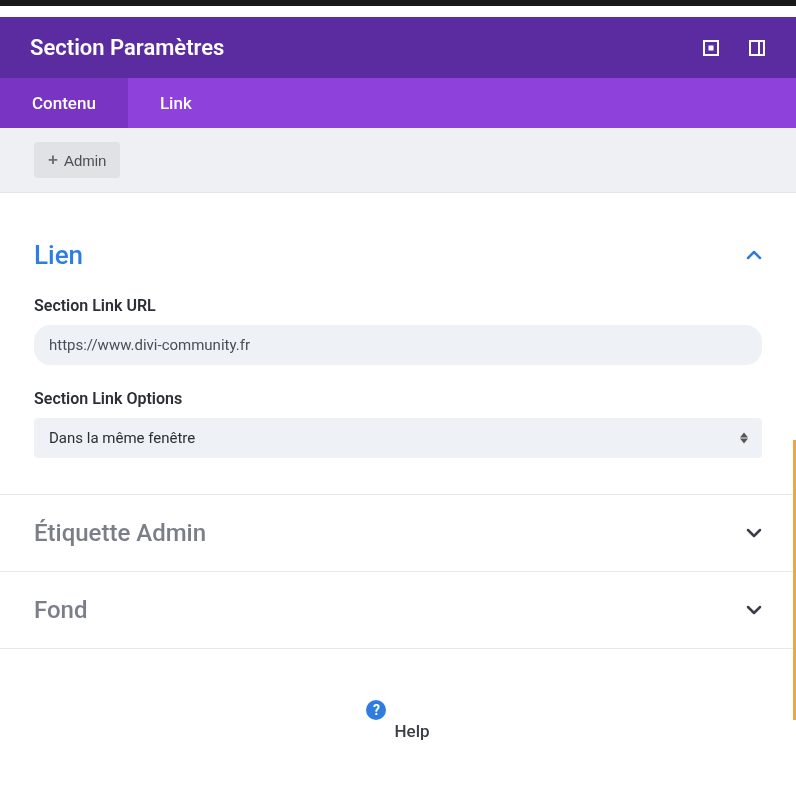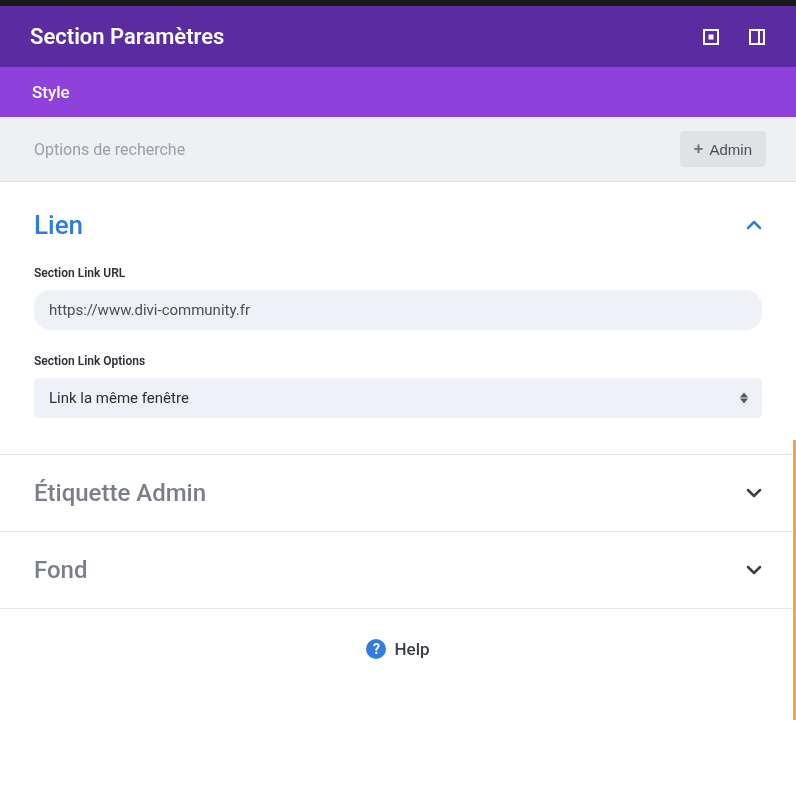--- a/index.html
+++ b/index.html
@@ -18,20 +18,21 @@
   }
   .header {
     background: #5b2ca0;
     background: linear-gradient(#5e2ea8, #5a2a9c);
     background: #5b2ca0;
     color: #fff;
     padding: 18px 30px;
     display: flex;
     align-items: center;
     justify-content: space-between;
+    margin-top: 11px;
   }
   .header-title {
     font-size: 22px;
     font-weight: 600;
     color: #fff;
   }
   .header-icons {
     display: flex;
     gap: 28px;
     align-items: center;
@@ -87,37 +88,38 @@
     font-size: 17px;
     font-weight: 600;
     color: #6a6e78;
   }
   .content {
     padding: 0;
   }
   .section-open {
     padding: 28px 34px 36px 34px;
     border-bottom: 1px solid #e6e8ec;
+    margin-top: 19px;
   }
   .section-open-header {
     display: flex;
     align-items: center;
     justify-content: space-between;
     margin-bottom: 26px;
   }
   .section-open-title {
     color: #2f7de1;
     color: #2e7ee2;
     font-size: 26px;
     font-weight: 500;
   }
   .chevron-up svg, .chevron-down svg { display:block; }
   .field-group { margin-bottom: 24px; }
   .field-label {
-    font-size: 12px;
+    font-size: 16px;
     font-weight: 600;
     color: #2c2f36;
     margin-bottom: 10px;
   }
   .text-input {
     width: 100%;
     background: #eef1f6;
     border: 1px solid #eef1f6;
     border-radius: 16px;
     padding: 10px 14px;
@@ -187,20 +189,21 @@
     align-items: center;
     justify-content: center;
     color: #fff;
     font-size: 14px;
     font-weight: 700;
   }
   .help-text {
     color: #3a3e47;
     font-size: 17px;
     font-weight: 500;
+    margin-top: 42px;
   }
   .right-accent {
     position: absolute;
     right: 0;
     top: 440px;
     width: 3px;
     height: 280px;
     background: #e9a94a;
   }
 </style>
@@ -221,27 +224,29 @@
     <span class="header-icon">
       <svg width="18" height="18" viewBox="0 0 18 18" fill="none" stroke="#fff" stroke-width="2">
         <rect x="2" y="2" width="14" height="14"></rect>
         <line x1="11" y1="2" x2="11" y2="16"></line>
       </svg>
     </span>
   </div>
 </div>
 
 <div class="tabs">
+  <div class="tab active">
+    <span>Contenu</span>
+  </div>
   <div class="tab">
-    <span>Style</span>
+    <span>Link</span>
   </div>
 </div>
 
 <div class="search-row">
-  <div class="search-placeholder">Options de recherche</div>
   <button class="filter-btn">
     <span class="plus">+</span>
     <span>Admin</span>
   </button>
 </div>
 
 <div class="content">
 
   <div class="section-open">
     <div class="section-open-header">
@@ -255,21 +260,21 @@
 
     <div class="field-group">
       <div class="field-label">Section Link URL</div>
       <input type="text" class="text-input" value="https://www.divi-community.fr" style="">
     </div>
 
     <div class="field-group" style="margin-bottom:0">
       <div class="field-label">Section Link Options</div>
       <div class="select-wrap">
         <div class="select-input">
-          <span>Link la même fenêtre</span>
+          <span>Dans la même fenêtre</span>
         </div>
         <div class="select-arrows">
           <div class="tri up"></div>
           <div class="tri down"></div>
         </div>
       </div>
     </div>
   </div>
 
   <div class="section-collapsed">

